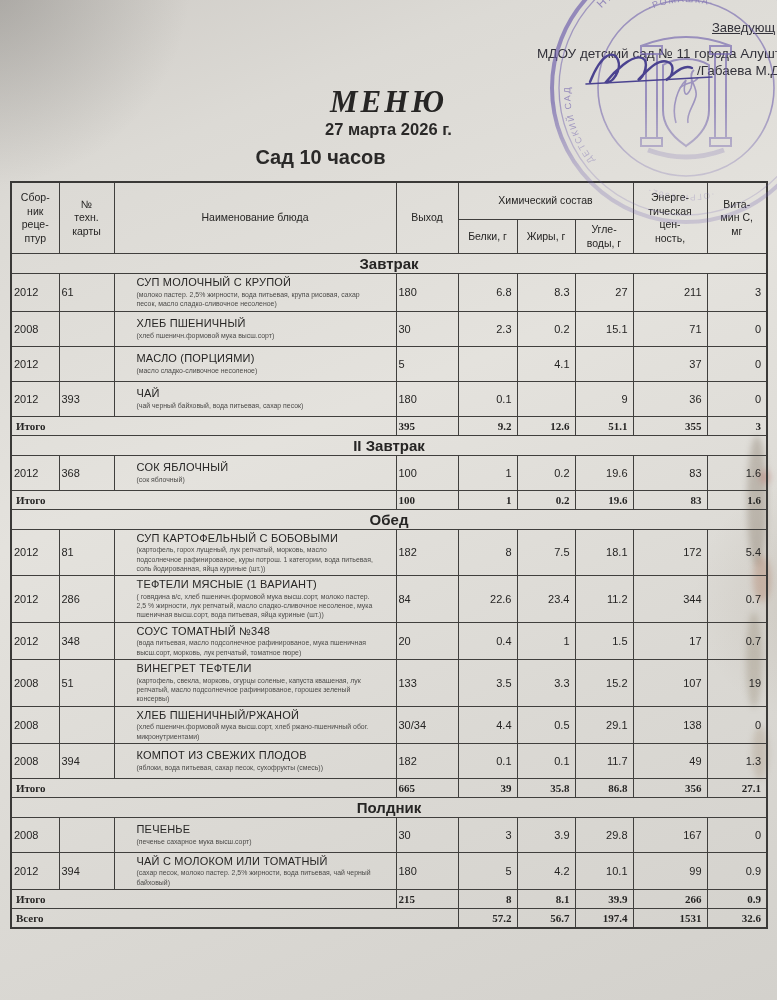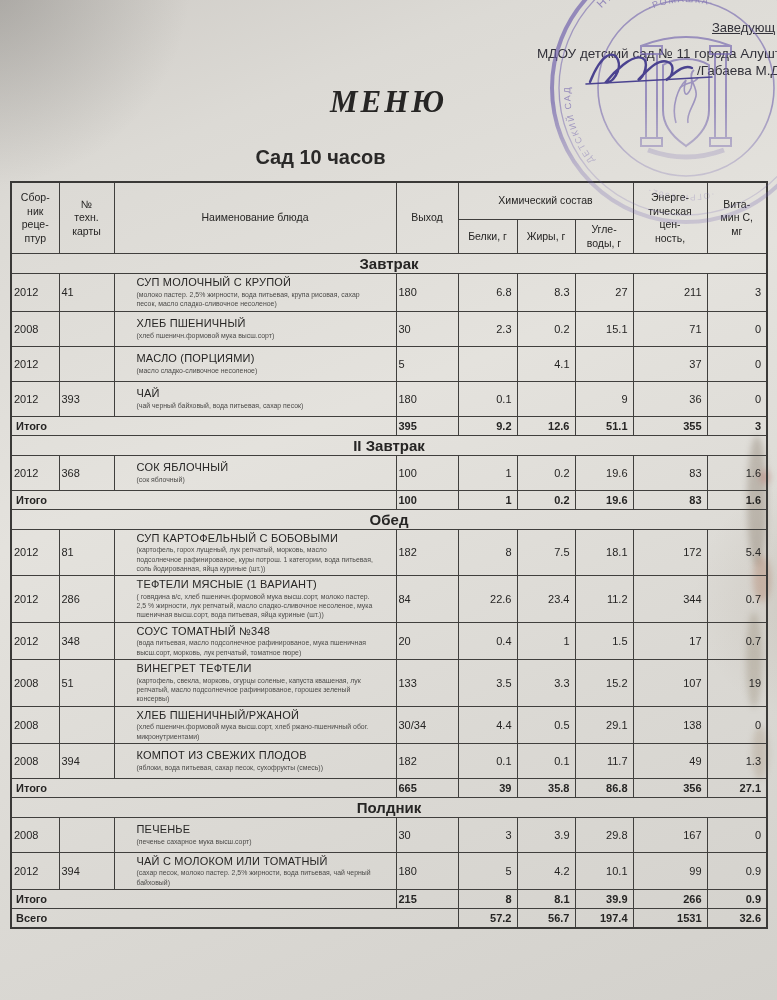--- a/index.html
+++ b/index.html
@@ -39,40 +39,41 @@
   table{border:2px solid #3a3937;}
   thead th{font-weight:normal;font-size:10.5px;line-height:1.3;text-align:center;vertical-align:middle;
     white-space:pre-line;padding:3px 1px;}
   thead tr:first-child th{height:30px;}
   td.sec-title{font-size:15px;font-weight:bold;text-align:center;padding:1px 0;height:17px;}
   td.c{font-size:11px;text-align:left;vertical-align:middle;padding:1px 2px;}
   td.r{font-size:11px;text-align:right;vertical-align:middle;padding:1px 5px 1px 1px;}
   td.namecell{vertical-align:middle;padding:2px 22px;height:30px;}
   .dname{font-size:11px;letter-spacing:.2px;line-height:1.15;}
   .ingr{font-size:6.9px;line-height:1.35;color:#4b4a48;margin-top:1px;}
-  tr.trow td{font-weight:bold;}
+  tr.trow td{font-weight:bold;font-family:Liberation Serif, serif;}
   td.tlabel{font-size:11px;font-weight:bold;text-align:left;padding:3px 4px;vertical-align:middle;}
   tr.trow td.c,tr.trow td.r{font-size:11px;}
 </style>
 </head>
 <body>
 
 <div class="page">
 
   <div class="stain s1"></div>
   <div class="stain s2"></div>
   <div class="stain s3"></div>
   <div class="stain s4"></div>
   <div class="stain s5"></div>
 
   <div class="hline l1">Заведующ</div>
   <div class="hline l2">МДОУ детский сад № 11 города Алушт</div>
   <div class="hline l3">/Габаева М.Д</div>
 
   <div class="title">МЕНЮ</div>
+  <div class="date">27 марта 2026 г.</div>
   <div class="subtitle">Сад 10 часов</div>
 
   <svg class="stamp" viewBox="0 0 300 300">
     <defs>
       <path id="arcOuter" d="M 34,150 A 116,116 0 0 1 266,150"></path>
       <path id="arcMid" d="M 52,150 A 98,98 0 0 1 248,150"></path>
       <path id="arcInner" d="M 64,150 A 86,86 0 0 1 236,150"></path>
       <path id="arcLeft" d="M 70,235 A 112,112 0 0 1 45,105"></path>
       <path id="arcRight" d="M 252,98 A 112,112 0 0 1 235,228"></path>
       <path id="arcROut" d="M 272,120 A 126,126 0 0 1 248,242"></path>
@@ -155,21 +156,21 @@
         <th>Угле-
 воды, г</th>
       </tr>
     </thead>
     <tbody id="menu-body">
         <tr>
           <td class="sec-title" colspan="9">Завтрак</td>
         </tr>
         <tr>
           <td class="c">2012</td>
-          <td class="c">41</td>
+          <td class="c">61</td>
           <td class="namecell">
             <div class="dname">СУП МОЛОЧНЫЙ С КРУПОЙ</div>
             <div class="ingr">(молоко пастер. 2,5% жирности, вода питьевая, крупа рисовая, сахар песок, масло сладко-сливочное несоленое)</div>
           </td>
           <td class="c">180</td>
           <td class="r">6.8</td>
           <td class="r">8.3</td>
           <td class="r">27</td>
           <td class="r">211</td>
           <td class="r">3</td>

